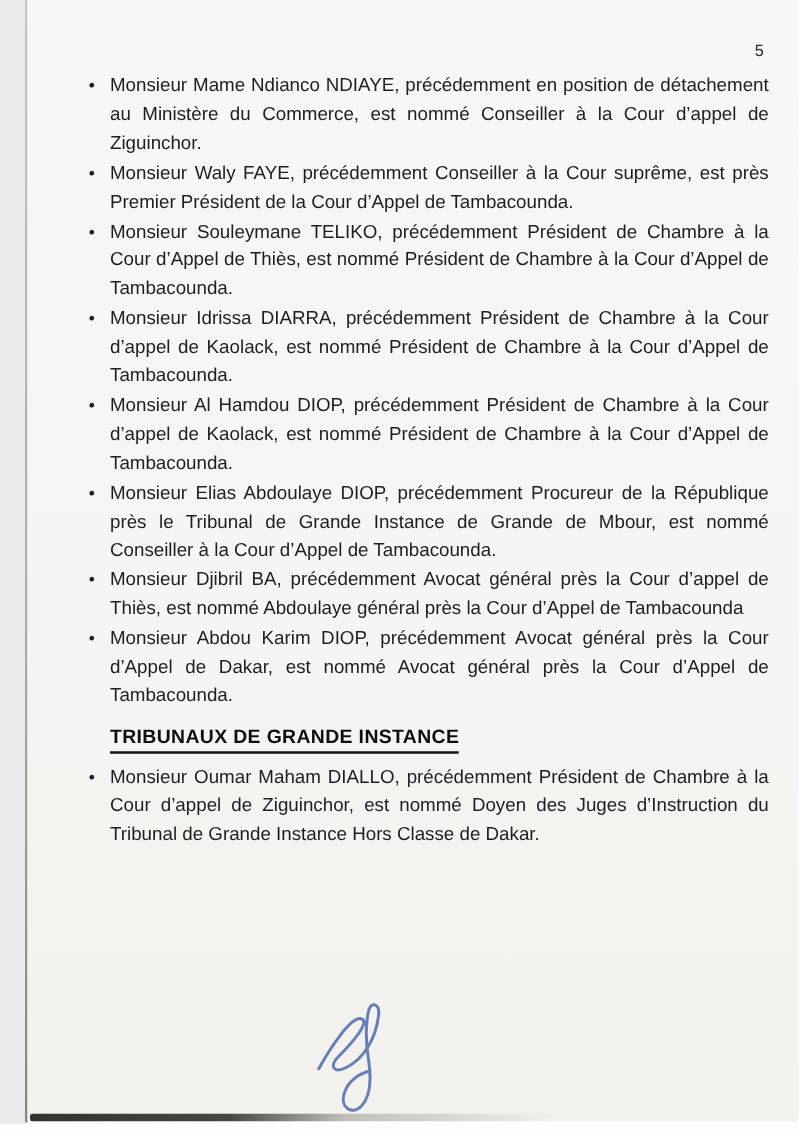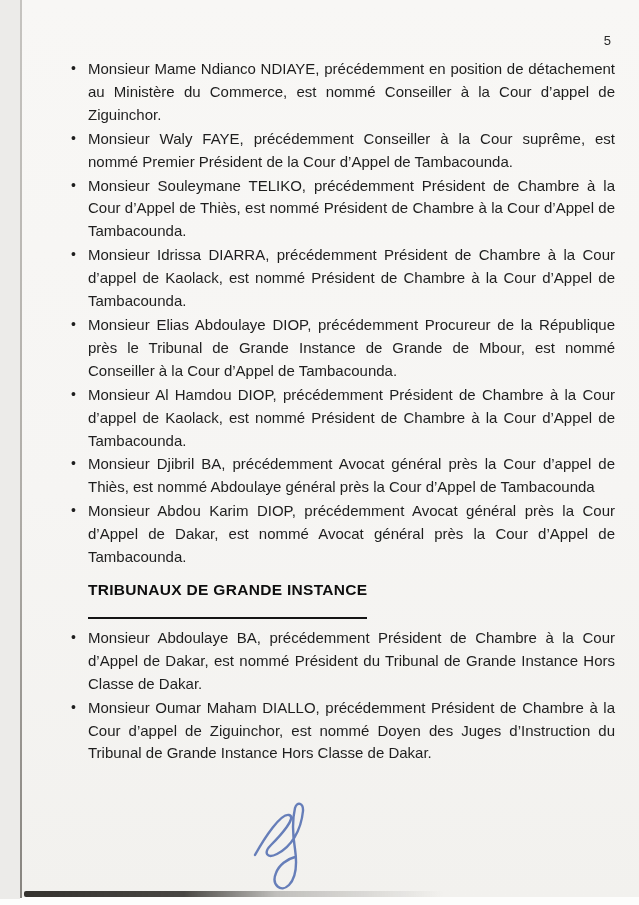--- a/index.html
+++ b/index.html
@@ -65,21 +65,21 @@
   h2.section-heading {
     margin: 10px 0 8px 0;
     font-size: 15.5px;
     line-height: 21px;
     letter-spacing: 0.3px;
     color: #0e0e0e;
   }
   h2.section-heading .heading-text {
     display: inline-block;
     border-bottom: 2px solid #141414;
-    padding-bottom: 17px;
+    padding-bottom: 1px;
   }
   .signature-svg {
     position: absolute;
     left: 243px; top: 797px;
     width: 100px; height: 100px;
   }
   
   .bottom-shadow {
     position: absolute;
     left: 24px; top: 891px;
@@ -104,43 +104,42 @@
   <div class="paper">
 
     <div class="page-number">5</div>
 
     <ul class="bullets">
 
         <li><span>Monsieur Mame Ndianco NDIAYE, précédemment en position de détachement au Ministère du Commerce, est nommé Conseiller à la Cour d’appel de Ziguinchor.</span></li>
 
 
 
-        <li><span>Monsieur Waly FAYE, précédemment Conseiller à la Cour suprême, est nommé Premier Président de la Cour d’Appel de Tambacounda.</span></li>
+        <li><span>Monsieur Waly FAYE, précédemment Conseiller à la Cour suprême, est près Premier Président de la Cour d’Appel de Tambacounda.</span></li>
 
 
         <li><span>Monsieur Souleymane TELIKO, précédemment Président de Chambre à la Cour d’Appel de Thiès, est nommé Président de Chambre à la Cour d’Appel de Tambacounda.</span></li>
 
         <li><span>Monsieur Idrissa DIARRA, précédemment Président de Chambre à la Cour d’appel de Kaolack, est nommé Président de Chambre à la Cour d’Appel de Tambacounda.</span></li>
 
+        <li><span>Monsieur Al Hamdou DIOP, précédemment Président de Chambre à la Cour d’appel de Kaolack, est nommé Président de Chambre à la Cour d’Appel de Tambacounda.</span></li>
+
         <li><span>Monsieur Elias Abdoulaye DIOP, précédemment Procureur de la République près le Tribunal de Grande Instance de Grande de Mbour, est nommé Conseiller à la Cour d’Appel de Tambacounda.</span></li>
-
-        <li><span>Monsieur Al Hamdou DIOP, précédemment Président de Chambre à la Cour d’appel de Kaolack, est nommé Président de Chambre à la Cour d’Appel de Tambacounda.</span></li>
 
         <li><span>Monsieur Djibril BA, précédemment Avocat général près la Cour d’appel de Thiès, est nommé Abdoulaye général près la Cour d’Appel de Tambacounda</span></li>
 
         <li><span>Monsieur Abdou Karim DIOP, précédemment Avocat général près la Cour d’Appel de Dakar, est nommé Avocat général près la Cour d’Appel de Tambacounda.</span></li>
       </ul>
 
     <h2 class="section-heading">
       <span class="heading-text">TRIBUNAUX DE GRANDE INSTANCE</span>
     </h2>
 
     <ul class="bullets">
 
-        <li><span>Monsieur Abdoulaye BA, précédemment Président de Chambre à la Cour d’Appel de Dakar, est nommé Président du Tribunal de Grande Instance Hors Classe de Dakar.</span></li>
 
 
         <li><span>Monsieur Oumar Maham DIALLO, précédemment Président de Chambre à la Cour d’appel de Ziguinchor, est nommé Doyen des Juges d’Instruction du Tribunal de Grande Instance Hors Classe de Dakar.</span></li>
       </ul>
 
   </div>
 
   <svg class="signature-svg" viewBox="0 0 100 100" xmlns="http://www.w3.org/2000/svg">
     <path d="M 12,58
              C 22,40 38,16 46,18

